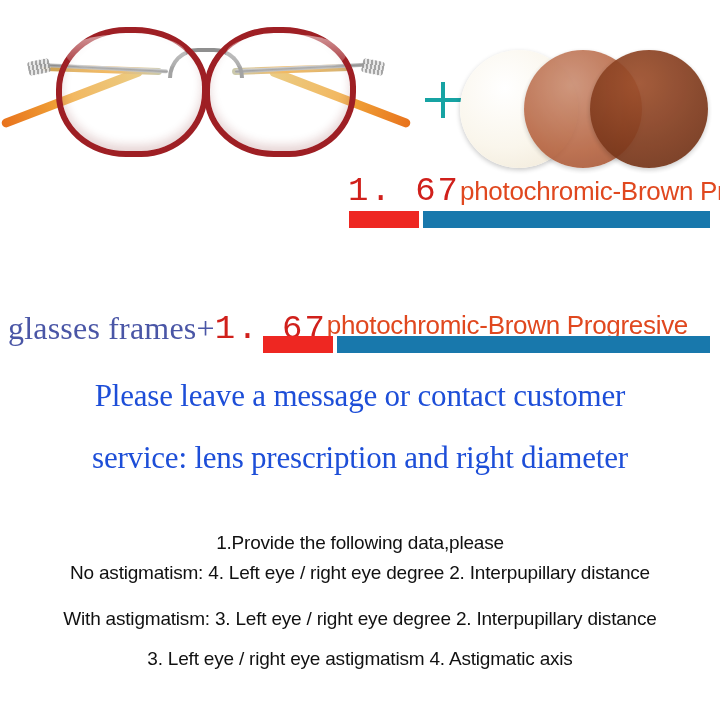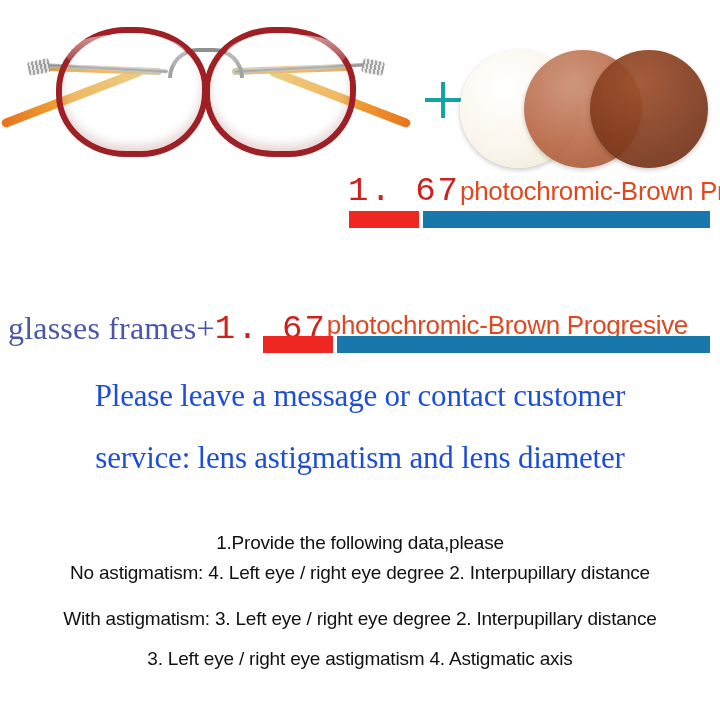--- a/index.html
+++ b/index.html
@@ -158,20 +158,20 @@
     <span class="title-frames">glasses frames+</span>
     <span class="idx-num">1. 67</span>
     <span class="idx-desc">photochromic-Brown Progresive</span>
   </div>
   <div class="bars blk2-bars">
     <div class="bar-red"></div>
     <div class="bar-blue"></div>
   </div>
 
   <div class="msg msg-1">Please leave a message or contact customer</div>
-  <div class="msg msg-2">service: lens astigmatism and lens diameter</div>
+  <div class="msg msg-2">service: lens prescription and right diameter</div>
 
   <div class="note note-1">1.Provide the following data,please</div>
   <div class="note note-2">No astigmatism: 4. Left eye / right eye degree 2. Interpupillary distance</div>
   <div class="note note-3">With astigmatism: 3. Left eye / right eye degree 2. Interpupillary distance</div>
   <div class="note note-4">3. Left eye / right eye astigmatism    4. Astigmatic axis</div>
 
 </div>
 
 </body></html>

